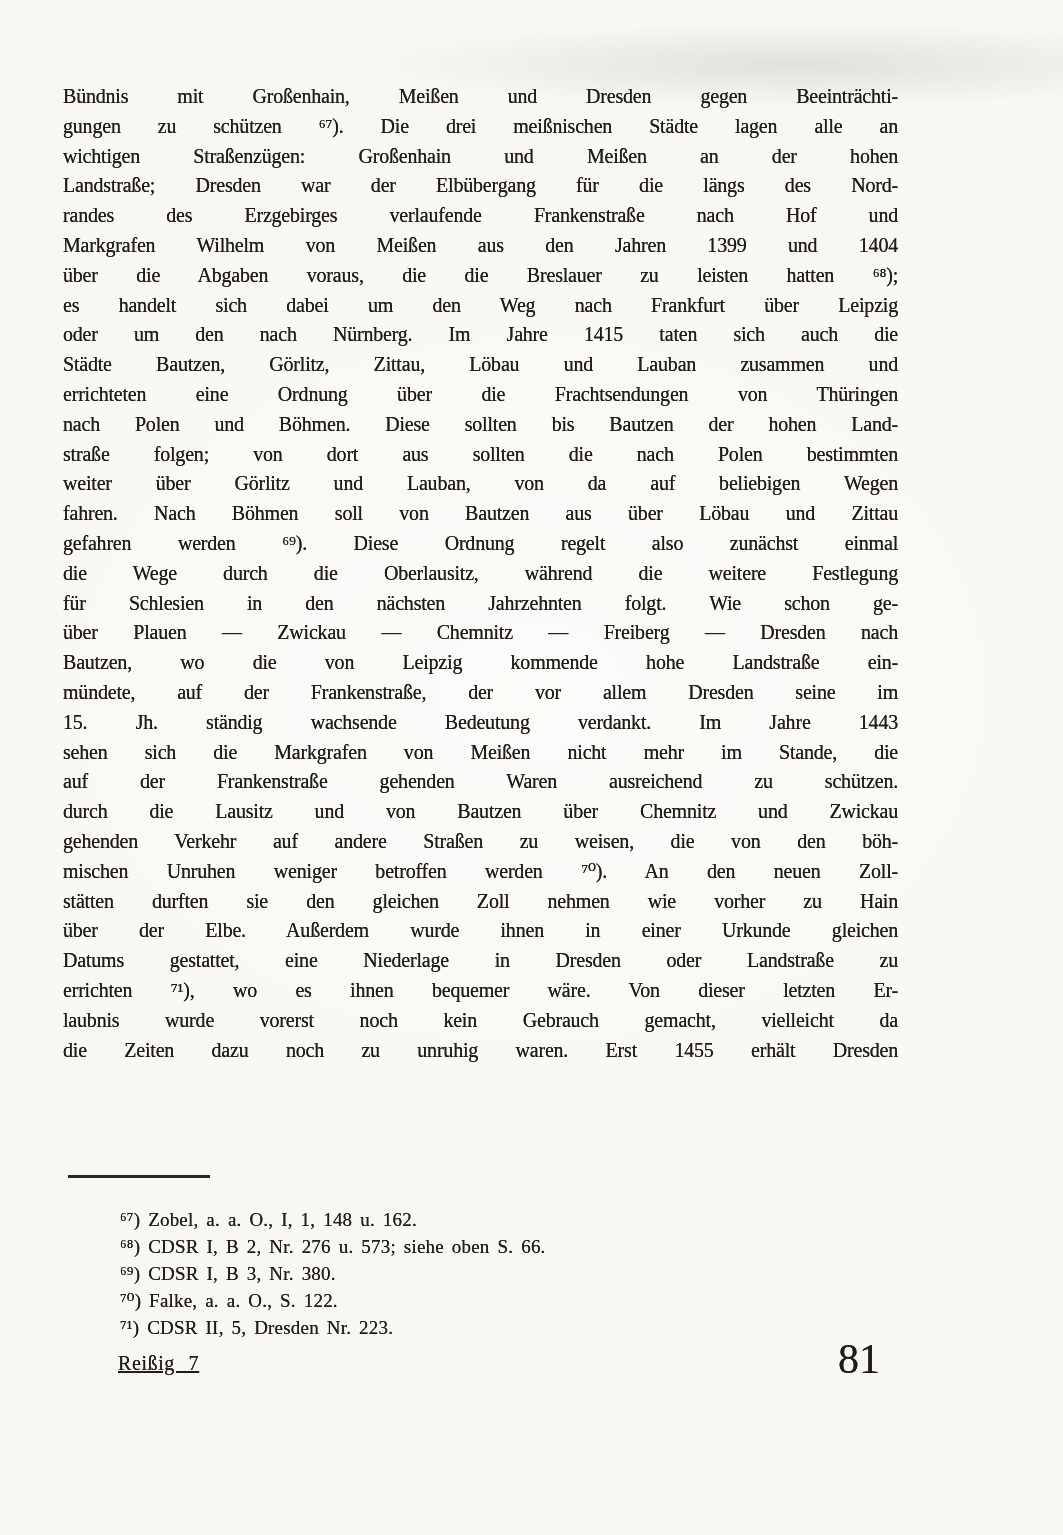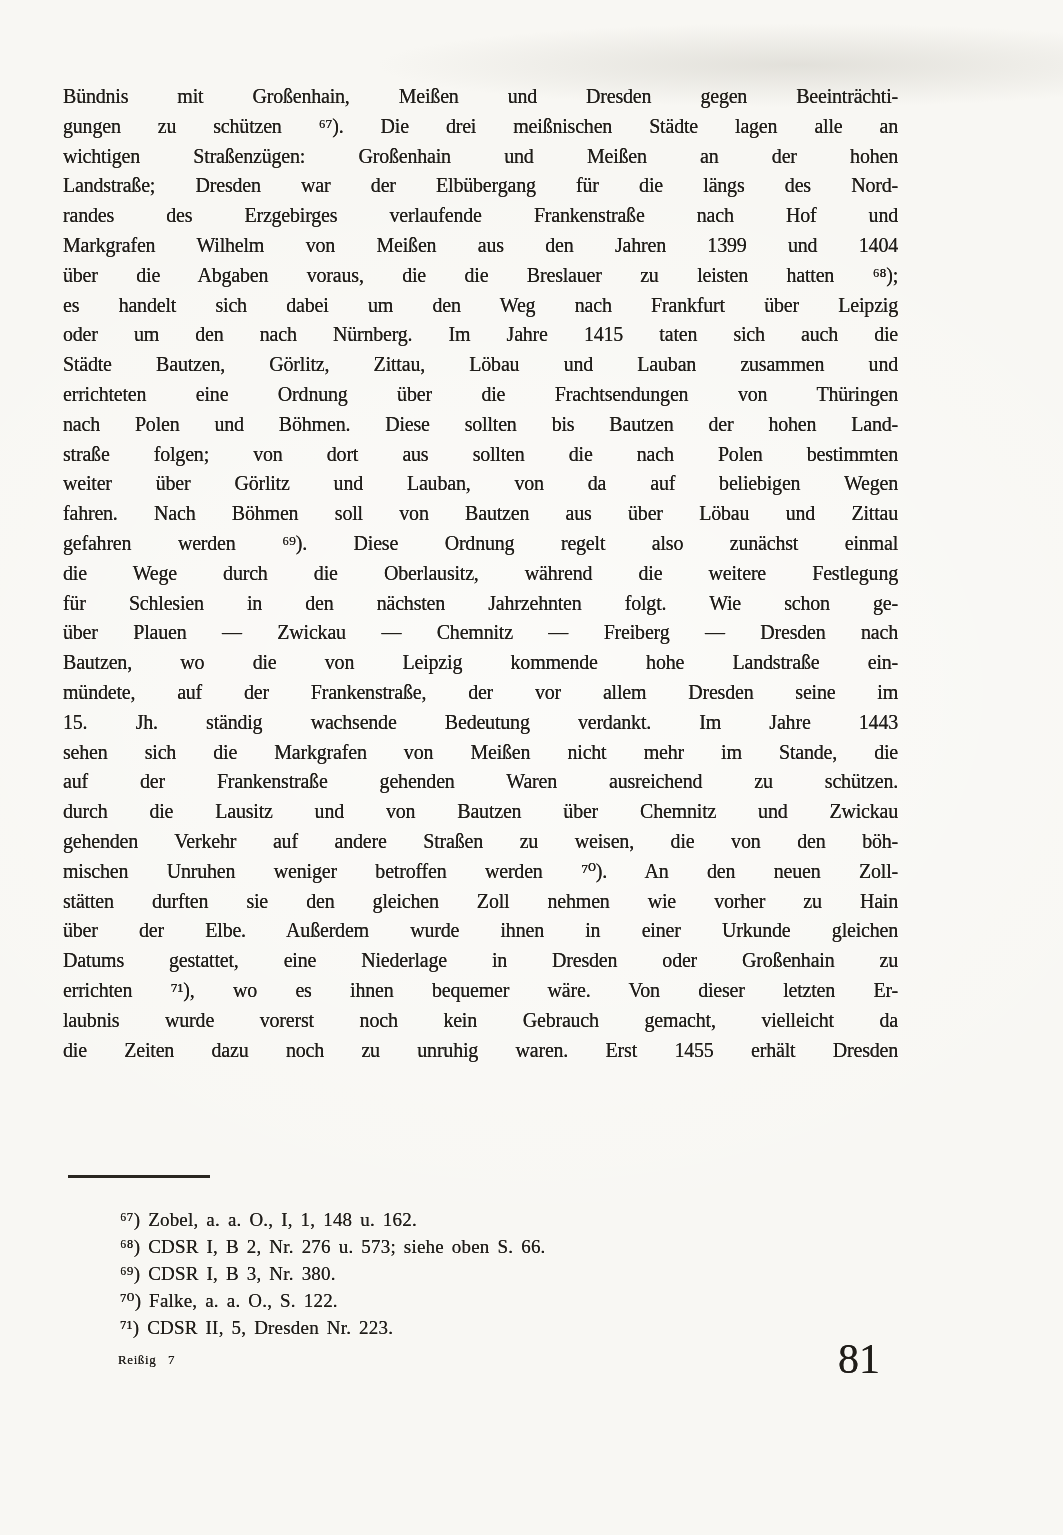--- a/index.html
+++ b/index.html
@@ -54,24 +54,25 @@
     font-size: 19px;
     line-height: 27px;
     letter-spacing: 0.2px;
     word-spacing: 3px;
     text-shadow: 0 0 0.4px rgba(20,18,14,0.85);
   }
   .footer-sig {
     position: absolute;
     left: 118px;
     top: 1352px;
-    font-size: 13px;
+    font-size: 20px;
     letter-spacing: 0.6px;
     word-spacing: 8px;
     text-shadow: 0 0 0.4px rgba(20,18,14,0.85);
+    text-decoration: underline;
   }
   .footer-pagenum {
     position: absolute;
     right: 183px;
     top: 1336px;
     font-size: 42px;
     line-height: 46px;
     text-shadow: 0 0 0.5px rgba(20,18,14,0.9);
     text-align: center;
   }
@@ -104,21 +105,21 @@
       <div class="line">Bautzen, wo die von Leipzig kommende hohe Landstraße ein-</div>
       <div class="line">mündete, auf der Frankenstraße, der vor allem Dresden seine im</div>
       <div class="line">15. Jh. ständig wachsende Bedeutung verdankt. Im Jahre 1443</div>
       <div class="line">sehen sich die Markgrafen von Meißen nicht mehr im Stande, die</div>
       <div class="line">auf der Frankenstraße gehenden Waren ausreichend zu schützen.</div>
       <div class="line">durch die Lausitz und von Bautzen über Chemnitz und Zwickau</div>
       <div class="line">gehenden Verkehr auf andere Straßen zu weisen, die von den böh-</div>
       <div class="line">mischen Unruhen weniger betroffen werden ⁷⁰). An den neuen Zoll-</div>
       <div class="line">stätten durften sie den gleichen Zoll nehmen wie vorher zu Hain</div>
       <div class="line">über der Elbe. Außerdem wurde ihnen in einer Urkunde gleichen</div>
-      <div class="line">Datums gestattet, eine Niederlage in Dresden oder Großenhain zu</div>
+      <div class="line">Datums gestattet, eine Niederlage in Dresden oder Landstraße zu</div>
       <div class="line">errichten ⁷¹), wo es ihnen bequemer wäre. Von dieser letzten Er-</div>
       <div class="line">laubnis wurde vorerst noch kein Gebrauch gemacht, vielleicht da</div>
       <div class="line">die Zeiten dazu noch zu unruhig waren. Erst 1455 erhält Dresden</div>
     </div>
 
   <div class="fn-sep"></div>
 
   <div class="footnotes">
       <div class="fn-line">⁶⁷) Zobel, a. a. O., I, 1, 148 u. 162.</div>
       <div class="fn-line">⁶⁸) CDSR I, B 2, Nr. 276 u. 573; siehe oben S. 66.</div>

